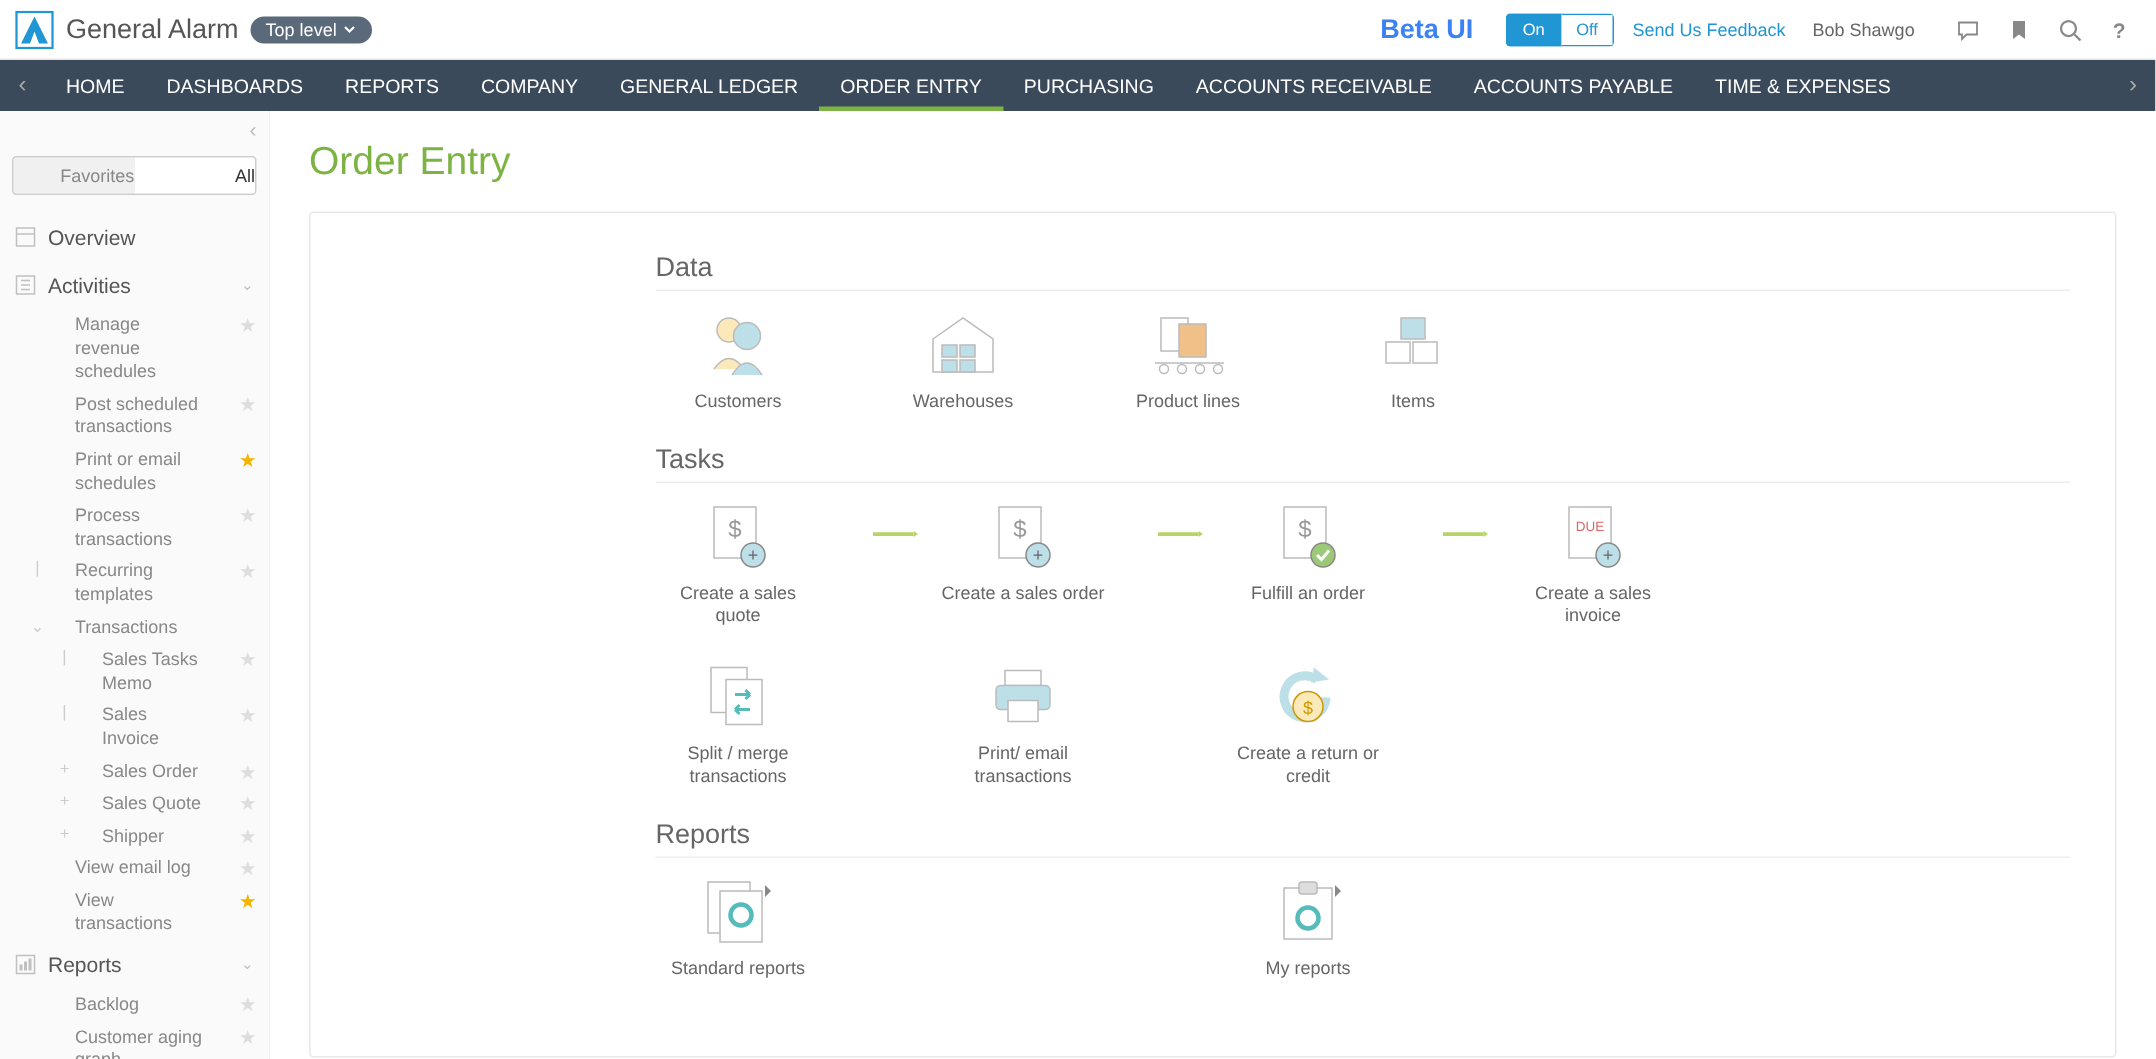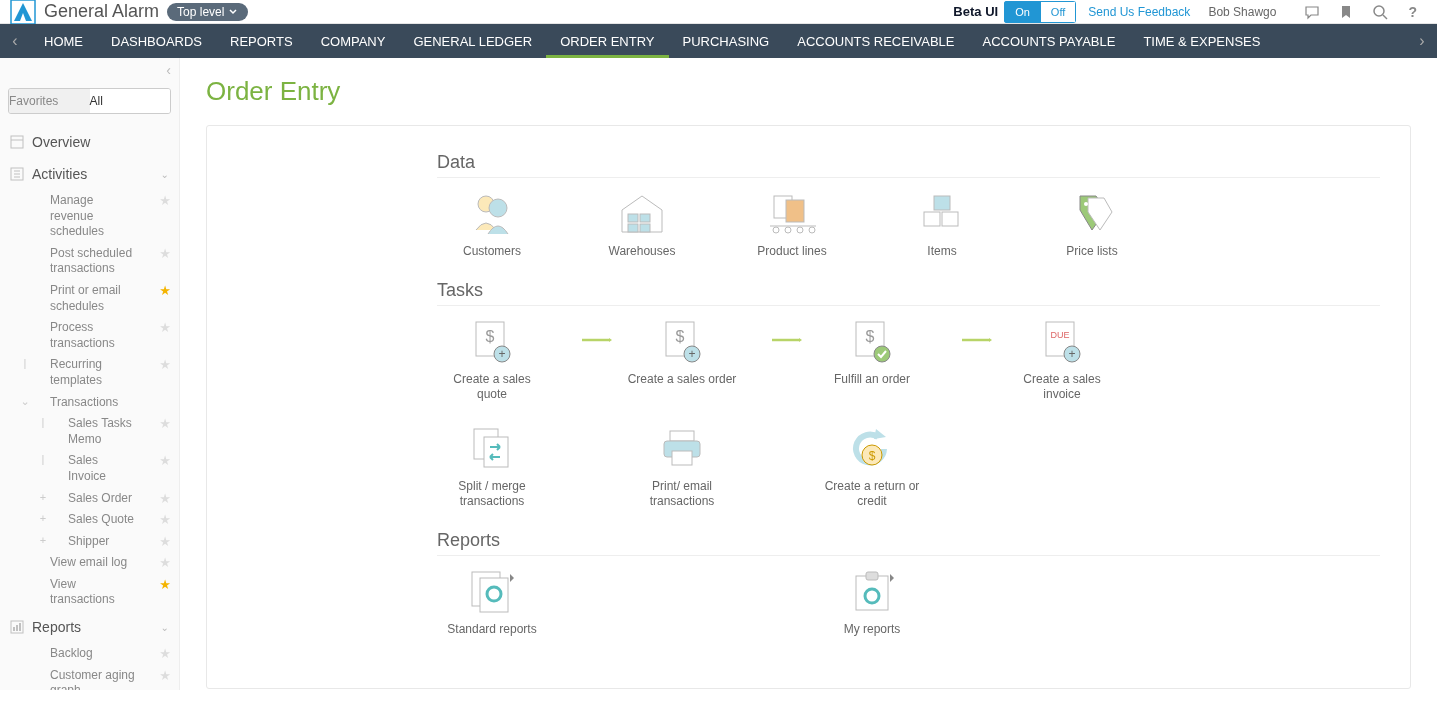--- a/index.html
+++ b/index.html
@@ -1,25 +1,25 @@
 <!DOCTYPE html>
 <html><head>
 <meta charset="utf-8">
 <style>
 * { margin: 0; padding: 0; box-sizing: border-box; font-family: -apple-system, BlinkMacSystemFont, "Segoe UI", Arial, sans-serif; }
 body { background: #fff; width: 1437px; height: 706px; overflow: hidden; }
 
 
-.top-header { height: 24px; display: flex; align-items: center; padding: 0 10px; border-bottom: 1px solid #e5e5e5; background: #fff; }
+.top-header { height: 40px; display: flex; align-items: center; padding: 0 10px; border-bottom: 1px solid #e5e5e5; background: #fff; }
 .logo-icon { width: 26px; height: 26px; margin-right: 8px; }
 .app-title { font-size: 18px; color: #555; font-weight: 400; margin-right: 8px; }
 .level-pill { background: #5a6a7a; color: #fff; border-radius: 12px; padding: 2px 10px; font-size: 12px; display: flex; align-items: center; cursor: pointer; }
 .level-pill svg { margin-left: 4px; }
 .top-header .spacer { flex: 1; }
-.beta-label { font-size: 13px; color: #0f172a; font-weight: 600; margin-right: 6px; }
+.beta-label { font-size: 18px; color: #3b82f6; font-weight: 600; margin-right: 22px; }
 .toggle-group { display: flex; border-radius: 3px; overflow: hidden; margin-right: 12px; }
 .toggle-btn { font-size: 11px; padding: 4px 10px; border: 1px solid #2196d4; cursor: pointer; }
 .toggle-on { background: #2196d4; color: #fff; }
 .toggle-off { background: #fff; color: #2196d4; border-left: none; }
 .feedback-link { color: #2196d4; font-size: 12px; margin-right: 18px; cursor: pointer; }
 .user-name { color: #666; font-size: 12px; margin-right: 18px; }
 .header-icon { color: #888; margin: 0 10px; cursor: pointer; font-size: 14px; display:flex; align-items:center; }
 
 
 .nav-bar { height: 34px; background: #3a4a5a; display: flex; align-items: center; position: relative; }
@@ -28,21 +28,21 @@
 .nav-item { color: #fff; font-size: 13px; padding: 0 14px; height: 34px; display: flex; align-items: center; cursor: pointer; white-space: nowrap; position: relative; }
 .nav-item.active::after { content: ''; position: absolute; left: 0; right: 0; bottom: 0; height: 3px; background: #7cb342; }
 
 
 .content-wrap { display: flex; height: calc(706px - 74px); }
 
 
 .sidebar { width: 180px; background: #fafafa; border-right: 1px solid #eee; overflow-y: auto; position: relative; }
 .sidebar-collapse { text-align: right; padding: 4px 8px; color: #bbb; cursor: pointer; font-size: 14px; }
 .tabs { display: flex; margin: 6px 8px 12px 8px; border: 1px solid #ccc; border-radius: 3px; overflow: hidden; }
-.tab { flex: 1; text-align: left; padding: 5px 0; font-size: 12px; cursor: pointer; color: #888; }
+.tab { flex: 1; text-align: right; padding: 5px 0; font-size: 12px; cursor: pointer; color: #888; }
 .tab.active { background: #fff; color: #333; }
 .tab:not(.active) { background: #f0f0f0; }
 
 .side-section { padding: 0 8px; }
 .side-heading { display: flex; align-items: center; padding: 8px 2px; font-size: 14px; color: #555; cursor: pointer; }
 .side-heading-icon { width: 14px; height: 14px; margin-right: 8px; opacity: 0.5; flex-shrink:0; }
 .side-heading .chevron { margin-left: auto; color: #bbb; font-size: 10px; }
 .side-item { display: flex; align-items: flex-start; padding: 3px 0 3px 10px; font-size: 12px; color: #888; cursor: pointer; gap: 18px; }
 .side-item .bullet { width: 14px; flex-shrink: 0; color: #ccc; font-size: 11px; text-align:center; }
 .side-item .item-text { flex: 1; padding-right: 4px; line-height: 1.3; }
@@ -296,30 +296,20 @@
         <div class="tile">
           <div class="tile-icon">
               <svg width="52" height="46" viewBox="0 0 52 46">
                 <rect x="18" y="6" width="16" height="14" fill="#bde0e8" stroke="#bbb"></rect>
                 <rect x="8" y="22" width="16" height="14" fill="#fff" stroke="#bbb"></rect>
                 <rect x="26" y="22" width="16" height="14" fill="#fff" stroke="#bbb"></rect>
               </svg>
             </div>
           <div class="tile-label">Items</div>
         </div>
-        <div class="tile">
-          <div class="tile-icon">
-              <svg width="52" height="46" viewBox="0 0 52 46">
-                <polygon points="14,6 30,6 40,20 26,40 14,20" fill="#9cc978" stroke="#888"></polygon>
-                <polygon points="22,8 38,8 46,22 34,40 22,22" fill="#fff" stroke="#bbb"></polygon>
-                <circle cx="20" cy="14" r="2" fill="#fff"></circle>
-              </svg>
-            </div>
-          <div class="tile-label">Price lists</div>
-        </div>
       </div>
 
       <div class="group-title">Tasks</div>
       <div class="tiles" style="gap:80px;">
         <div class="tile">
           <div class="tile-icon">
               <svg width="48" height="46" viewBox="0 0 48 46">
                 <rect x="8" y="4" width="28" height="34" fill="#fff" stroke="#bbb"></rect>
                 <text x="22" y="24" font-size="16" text-anchor="middle" fill="#999">$</text>
                 <circle cx="34" cy="36" r="8" fill="#bde0e8" stroke="#888"></circle>

